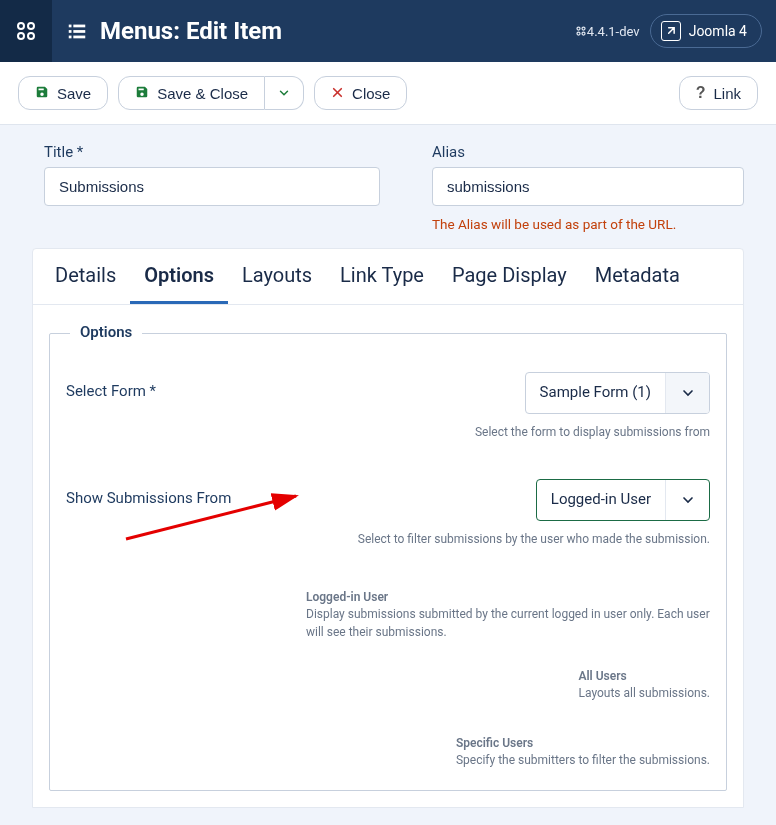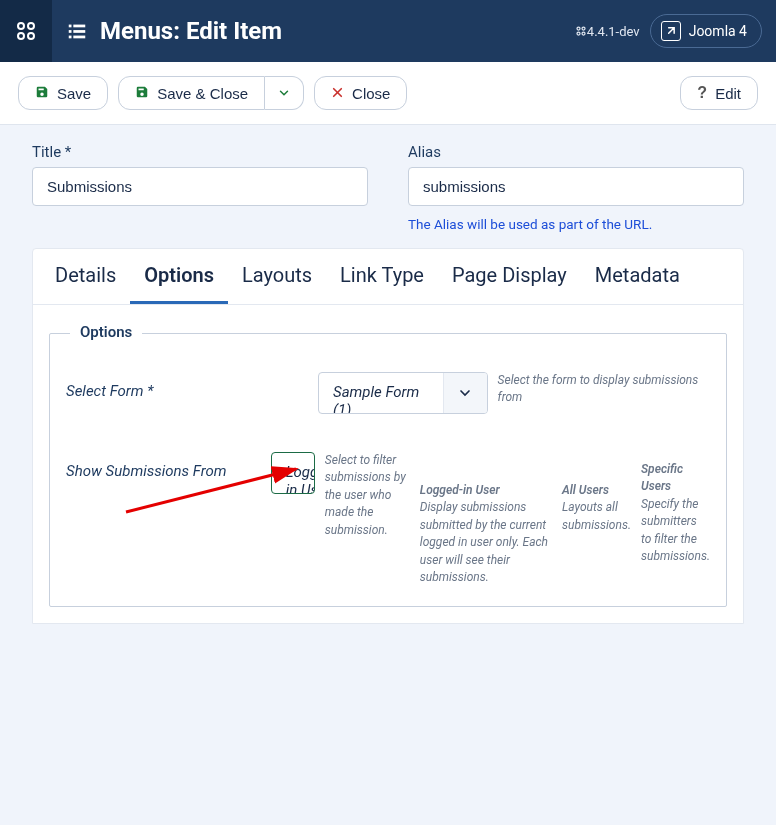--- a/index.html
+++ b/index.html
@@ -79,29 +79,29 @@
   }
   .btn-group { display: flex; justify-content: center; }
   .btn-group .btn:first-child { border-top-right-radius:0; border-bottom-right-radius:0; }
   .btn-group .btn:last-child { border-top-left-radius:0; border-bottom-left-radius:0; border-left:none; padding:9px 12px;}
   .icon-save { color: #1c7c3a; font-weight:bold;}
   .icon-close { color: #c9302c; font-weight:bold;}
   .icon-help { color: #555; font-weight:bold;}
 
   .form-area { padding: 18px 32px 0; }
   .form-row { display: flex; gap: 40px; margin-bottom: 16px;}
-  .form-col { display:flex; flex-direction:column; gap:6px;}
+  .form-col { display:flex; flex-direction:column; gap:6px;margin-left:12px;}
   .form-col.title-col { width: 336px; }
   .form-col.alias-col { flex:1; }
   .form-label { font-size: 15px; color: #1e3a5f; }
   .form-input {
     border:1px solid #c7d0dd; border-radius:4px; padding:10px 14px; font-size:15px;
     background:#fff; color:#1a2b48;
   }
-  .form-hint { font-size:13.5px; color:#1d4ed8; margin-top:4px;}
+  .form-hint { font-size:13.5px; color:#c2410c; margin-top:4px;}
 
   .card {
     background:#fff;
     margin: 10px 32px 0;
     border:1px solid #e3e8f0;
     border-radius:4px 4px 0 0;
     overflow:hidden;
   }
   .tabs { display:flex; border-bottom:1px solid #e3e8f0; padding: 0 8px;}
   .tab {
@@ -116,24 +116,24 @@
     margin: 28px 16px 16px;
     border:1px solid #c7d0dd;
     border-radius:2px;
     padding: 20px 16px 20px;
     position:relative;
   }
   .fieldset-legend {
     position:absolute; top:-11px; left:20px; background:#fff; padding:0 10px;
     font-weight:600; color:#1e3a5f; font-size:15px;
   }
-  .control-row { display:flex; gap: 32px; margin-top: 18px; font-style: italic;}
+  .control-row { display:flex; gap: 20px; margin-top: 18px;}
   .control-row:first-child { margin-top: 10px;}
   .control-label { width: 220px; color:#1e3a5f; font-size:15px; padding-top:10px;}
-  .control-body { flex:1; display:flex; flex-direction:row; gap:10px;}
+  .control-body { flex:1; display:flex; flex-direction:column; gap:10px;align-items:flex-end;}
   .select-wrap {
     border:1px solid #c7d0dd; border-radius:4px; display:flex; align-items:stretch; background:#fff;
     height:42px; overflow:hidden;
   }
   .select-wrap.highlight { border-color:#1b6b45; }
   .select-value { flex:1; padding:10px 14px; font-size:15px; color:#1a2b48;}
   .select-caret {
     width:44px; border-left:1px solid #e3e8f0; display:flex; align-items:center; justify-content:center;
     color:#1a2b48;
   }
@@ -225,21 +225,21 @@
     <span class="icon-close">
       <svg width="13" height="13" viewBox="0 0 24 24">
           <path d="M5 5l14 14M19 5L5 19" stroke="#c9302c" stroke-width="3" stroke-linecap="round"></path>
         </svg>
     </span>
     <span>Close</span>
   </button>
   <div class="toolbar-spacer"></div>
   <button class="btn">
     <span class="icon-help" style="font-size:16px;">?</span>
-    <span>Edit</span>
+    <span>Link</span>
   </button>
 </div>
 
 <div class="form-area">
   <div class="form-row">
     <div class="form-col title-col">
       <label class="form-label">Title *</label>
       <input class="form-input" value="Submissions" style="">
     </div>
     <div class="form-col alias-col">
@@ -288,25 +288,25 @@
                 <path d="M6 9l6 6 6-6" stroke="#1a2b48" stroke-width="2.5" fill="none" stroke-linecap="round"></path>
               </svg>
           </div>
         </div>
         <div class="desc">Select to filter submissions by the user who made the submission.</div>
 
         <div class="desc-block" style="margin-top:30px;">
           <div class="desc"><strong>Logged-in User</strong></div>
           <div class="desc">Display submissions submitted by the current logged in user only. Each user will see their submissions.</div>
         </div>
-        <div class="desc-block" style="margin-top:30px;">
+        <div class="desc-block" style="margin-top:17px;">
           <div class="desc"><strong>All Users</strong></div>
           <div class="desc">Layouts all submissions.</div>
         </div>
-        <div class="desc-block" style="margin-top:9px;">
+        <div class="desc-block" style="margin-top:22px;">
           <div class="desc"><strong>Specific Users</strong></div>
           <div class="desc">Specify the submitters to filter the submissions.</div>
         </div>
       </div>
 
       <svg class="arrow-annot" style="left:55px; top:5px;" width="190" height="60" viewBox="0 0 190 60">
         <defs>
             <marker id="ah" markerWidth="10" markerHeight="10" refX="8" refY="3" orient="auto">
               <path d="M0,0 L9,3 L0,6 Z" fill="#e40000"></path>
             </marker>

